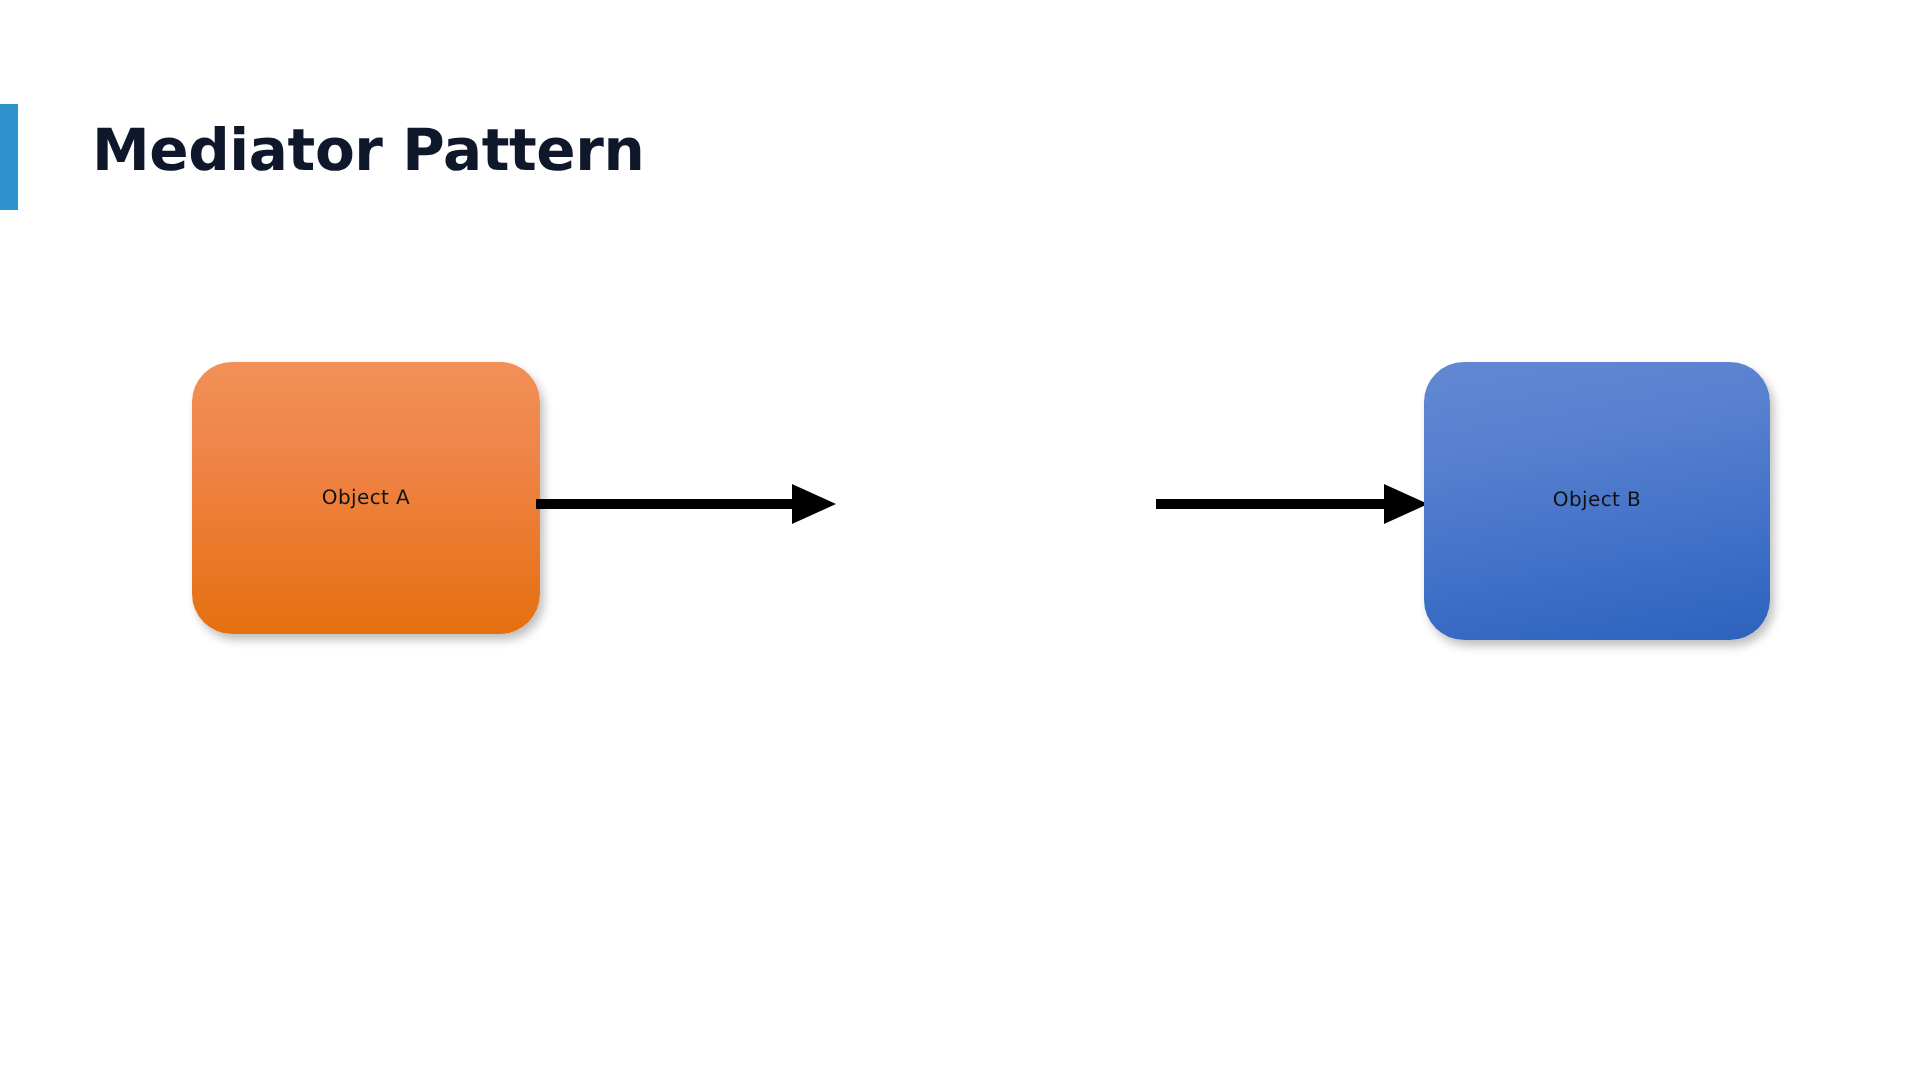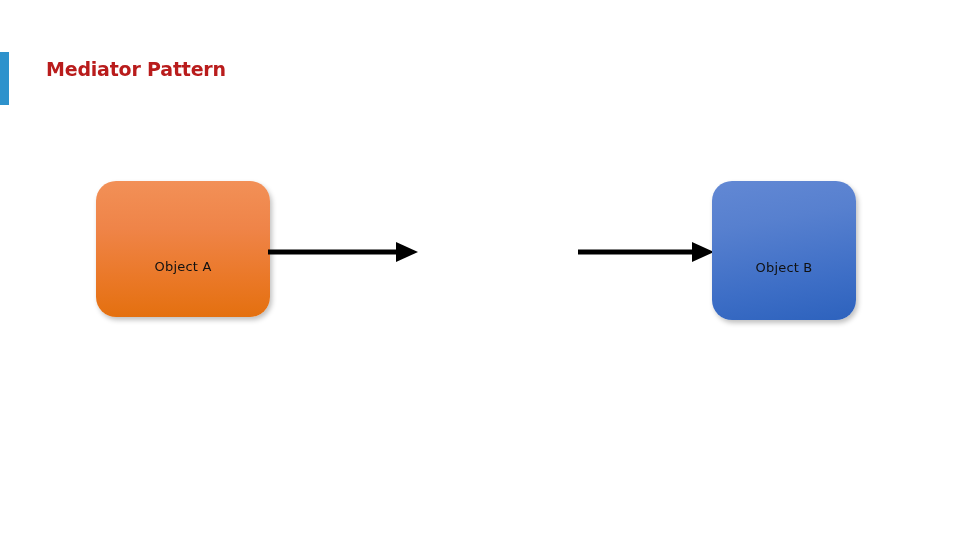--- a/index.html
+++ b/index.html
@@ -30,24 +30,24 @@
     left: 0px;
     top: 52px;
     width: 9px;
     height: 53px;
     background: #2e92cc;
   }
   #page-title {
     position: absolute;
     left: 46px;
     top: 58px;
-    font-size: 19px;
+    font-size: 29px;
     font-weight: bold;
     letter-spacing: -0.2px;
-    color: #b91c1c;
+    color: #0f172a;
     font-family: "DejaVu Sans", sans-serif;
     white-space: nowrap;
   }
 
   
   #diagram {
     position: absolute;
     left: 0;
     top: 0;
     width: 960px;
@@ -56,26 +56,25 @@
 
   .node-label {
     position: absolute;
     left: 0;
     top: 0;
     width: 100%;
     height: 100%;
     display: flex;
     align-items: center;
     justify-content: center;
-    font-size: 13px;
+    font-size: 10px;
     color: #111111;
     font-family: "DejaVu Sans", sans-serif;
     letter-spacing: 0.2px;
     pointer-events: none;
-    margin-top: 17px;
   }
 
   
   #node-object-a {
     position: absolute;
     left: 96px;
     top: 181px;
     width: 174px;
     height: 136px;
     border-radius: 20px;
@@ -93,21 +92,21 @@
     border-radius: 50%;
     background: linear-gradient(180deg, #7fc15d 0%, #79bb55 45%, #70b24a 100%);
     box-shadow: 2px 3px 5px rgba(0,0,0,0.22);
   }
 
   
   #node-object-b {
     position: absolute;
     left: 712px;
     top: 181px;
-    width: 144px;
+    width: 173px;
     height: 139px;
     border-radius: 20px;
     background: linear-gradient(170deg, #6288d4 0%, #5780cf 30%, #3d6ec6 72%, #2d62bd 100%);
     box-shadow: 2px 3px 5px rgba(0,0,0,0.25);
   }
 
   
   .arrow-svg {
     position: absolute;
     overflow: visible;

